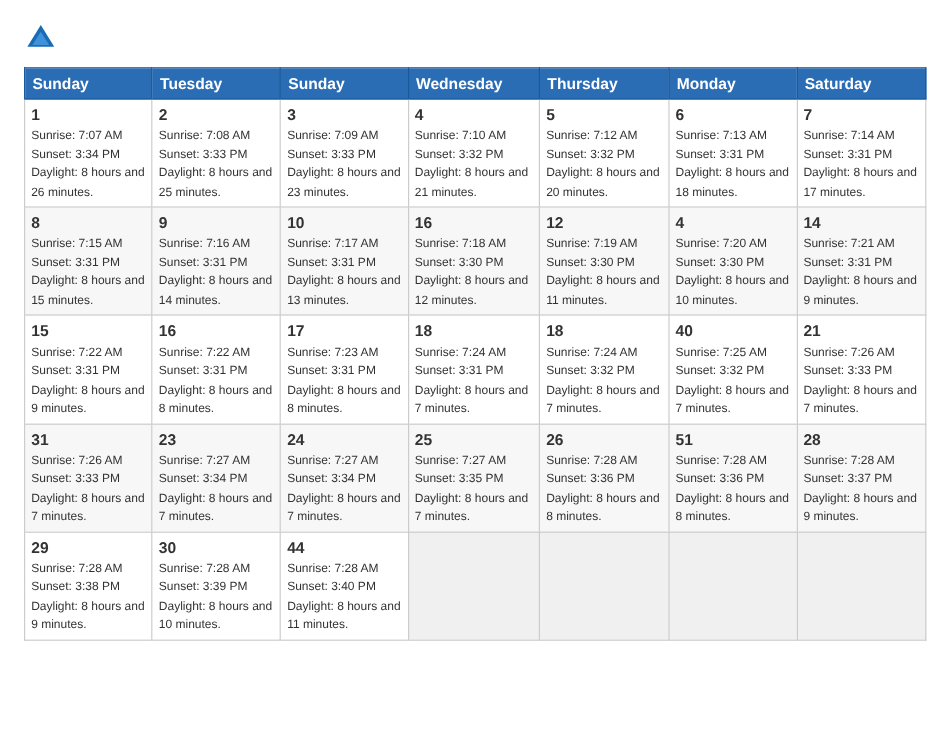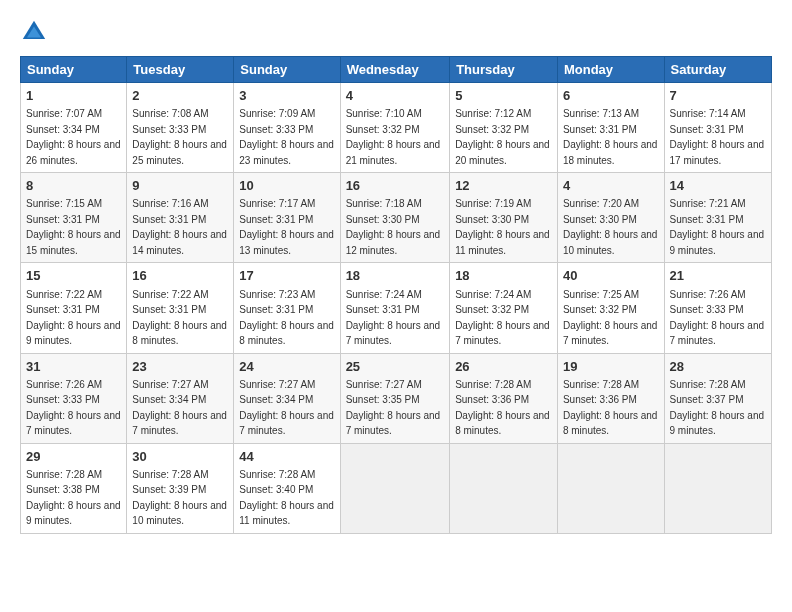--- a/index.html
+++ b/index.html
@@ -153,21 +153,21 @@
           <td><span class="day-number">18</span><span class="day-info">Sunrise: 7:24 AM<br>Sunset: 3:32 PM<br>Daylight: 8 hours and 7 minutes.</span></td>
           <td><span class="day-number">40</span><span class="day-info">Sunrise: 7:25 AM<br>Sunset: 3:32 PM<br>Daylight: 8 hours and 7 minutes.</span></td>
           <td><span class="day-number">21</span><span class="day-info">Sunrise: 7:26 AM<br>Sunset: 3:33 PM<br>Daylight: 8 hours and 7 minutes.</span></td>
         </tr>
         <tr>
           <td><span class="day-number">31</span><span class="day-info">Sunrise: 7:26 AM<br>Sunset: 3:33 PM<br>Daylight: 8 hours and 7 minutes.</span></td>
           <td><span class="day-number">23</span><span class="day-info">Sunrise: 7:27 AM<br>Sunset: 3:34 PM<br>Daylight: 8 hours and 7 minutes.</span></td>
           <td><span class="day-number">24</span><span class="day-info">Sunrise: 7:27 AM<br>Sunset: 3:34 PM<br>Daylight: 8 hours and 7 minutes.</span></td>
           <td><span class="day-number">25</span><span class="day-info">Sunrise: 7:27 AM<br>Sunset: 3:35 PM<br>Daylight: 8 hours and 7 minutes.</span></td>
           <td><span class="day-number">26</span><span class="day-info">Sunrise: 7:28 AM<br>Sunset: 3:36 PM<br>Daylight: 8 hours and 8 minutes.</span></td>
-          <td><span class="day-number">19</span><span class="day-info">Sunrise: 7:28 AM<br>Sunset: 3:36 PM<br>Daylight: 8 hours and 8 minutes.</span></td>
+          <td><span class="day-number">51</span><span class="day-info">Sunrise: 7:28 AM<br>Sunset: 3:36 PM<br>Daylight: 8 hours and 8 minutes.</span></td>
           <td><span class="day-number">28</span><span class="day-info">Sunrise: 7:28 AM<br>Sunset: 3:37 PM<br>Daylight: 8 hours and 9 minutes.</span></td>
         </tr>
         <tr>
           <td><span class="day-number">29</span><span class="day-info">Sunrise: 7:28 AM<br>Sunset: 3:38 PM<br>Daylight: 8 hours and 9 minutes.</span></td>
           <td><span class="day-number">30</span><span class="day-info">Sunrise: 7:28 AM<br>Sunset: 3:39 PM<br>Daylight: 8 hours and 10 minutes.</span></td>
           <td><span class="day-number">44</span><span class="day-info">Sunrise: 7:28 AM<br>Sunset: 3:40 PM<br>Daylight: 8 hours and 11 minutes.</span></td>
           <td class="empty"></td>
           <td class="empty"></td>
           <td class="empty"></td>
           <td class="empty"></td>

